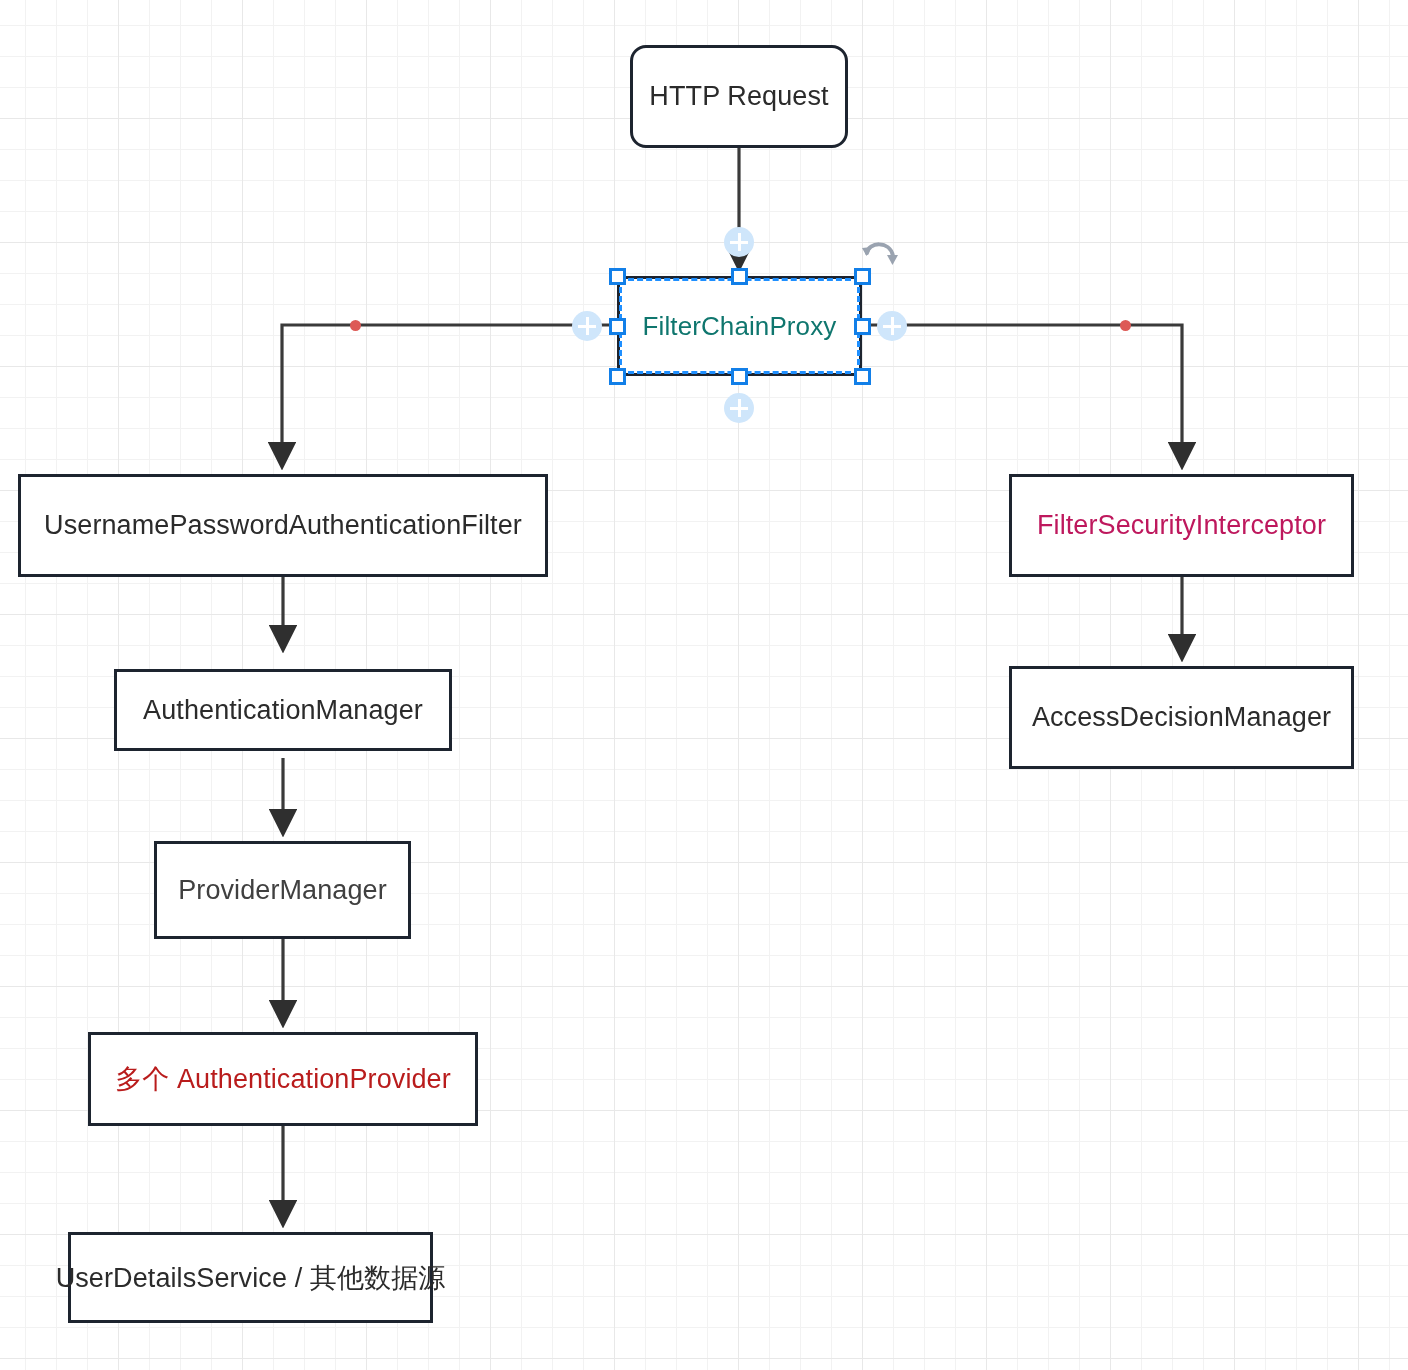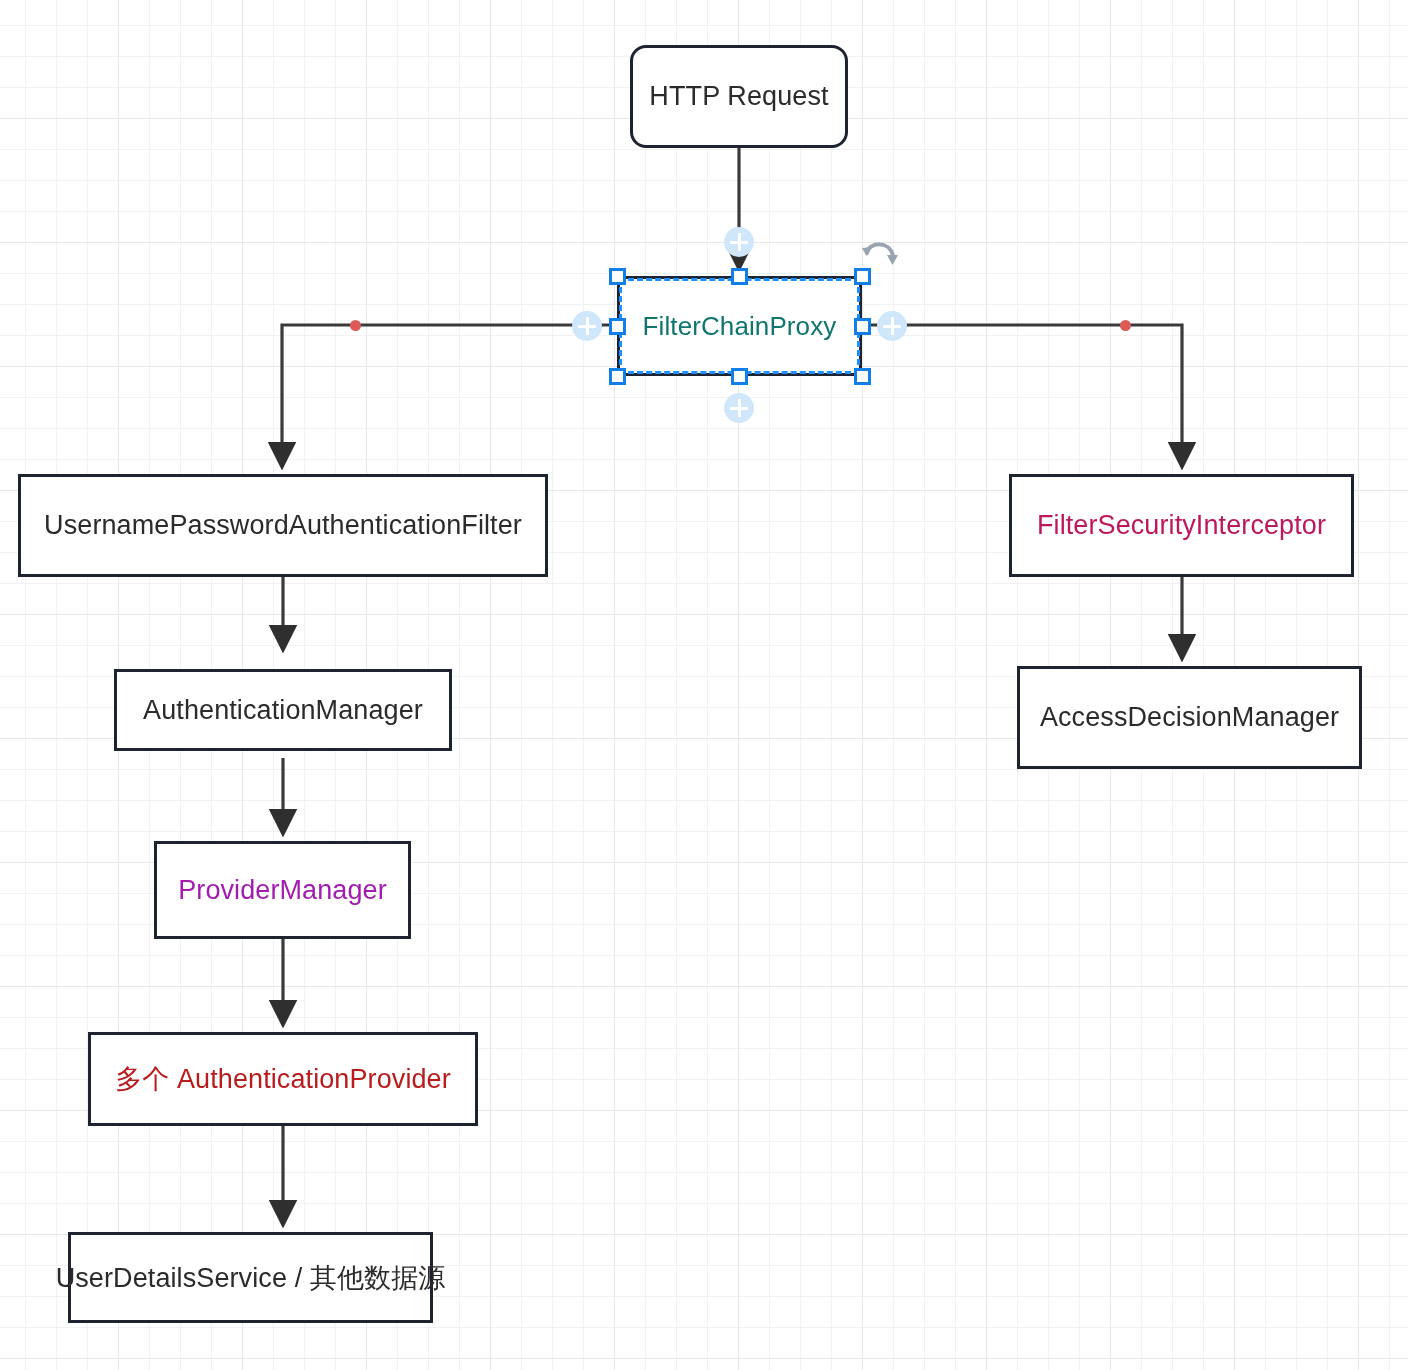--- a/index.html
+++ b/index.html
@@ -157,24 +157,24 @@
       </div>
       <div class="node" style="left: 18px; top: 474px; width: 530px; height: 103px; border-color: rgb(29, 36, 47); background: rgb(255, 255, 255); color: rgb(43, 43, 43);">
         <span>UsernamePasswordAuthenticationFilter</span>
       </div>
       <div class="node" style="left: 1009px; top: 474px; width: 345px; height: 103px; border-color: rgb(29, 36, 47); background: rgb(255, 255, 255); color: #be185d;">
         <span>FilterSecurityInterceptor</span>
       </div>
       <div class="node" style="left: 114px; top: 657px; width: 338px; height: 82px; border-color: rgb(29, 36, 47); background: rgb(255, 255, 255); color: rgb(43, 43, 43); margin-top: 12px;">
         <span>AuthenticationManager</span>
       </div>
-      <div class="node" style="left: 1009px; top: 666px; width: 345px; height: 103px; border-color: rgb(29, 36, 47); background: rgb(255, 255, 255); color: rgb(43, 43, 43); margin-left: 8px;">
+      <div class="node" style="left: 1009px; top: 666px; width: 345px; height: 103px; border-color: rgb(29, 36, 47); background: rgb(255, 255, 255); color: rgb(43, 43, 43);">
         <span>AccessDecisionManager</span>
       </div>
-      <div class="node" style="left: 154px; top: 841px; width: 257px; height: 98px; border-color: rgb(29, 36, 47); background: rgb(255, 255, 255); color: #a21caf;">
+      <div class="node" style="left: 154px; top: 841px; width: 257px; height: 98px; border-color: rgb(29, 36, 47); background: rgb(255, 255, 255); color: #404040;">
         <span>ProviderManager</span>
       </div>
       <div class="node" style="left: 88px; top: 1032px; width: 390px; height: 94px; border-color: rgb(29, 36, 47); background: rgb(255, 255, 255); color: #b91c1c;">
         <span>多个 AuthenticationProvider</span>
       </div>
       <div class="node" style="left: 68px; top: 1232px; width: 365px; height: 91px; border-color: rgb(29, 36, 47); background: rgb(255, 255, 255); color: rgb(43, 43, 43);">
         <span>UserDetailsService / 其他数据源</span>
       </div>
     </div>
   <div id="chrome-layer">

